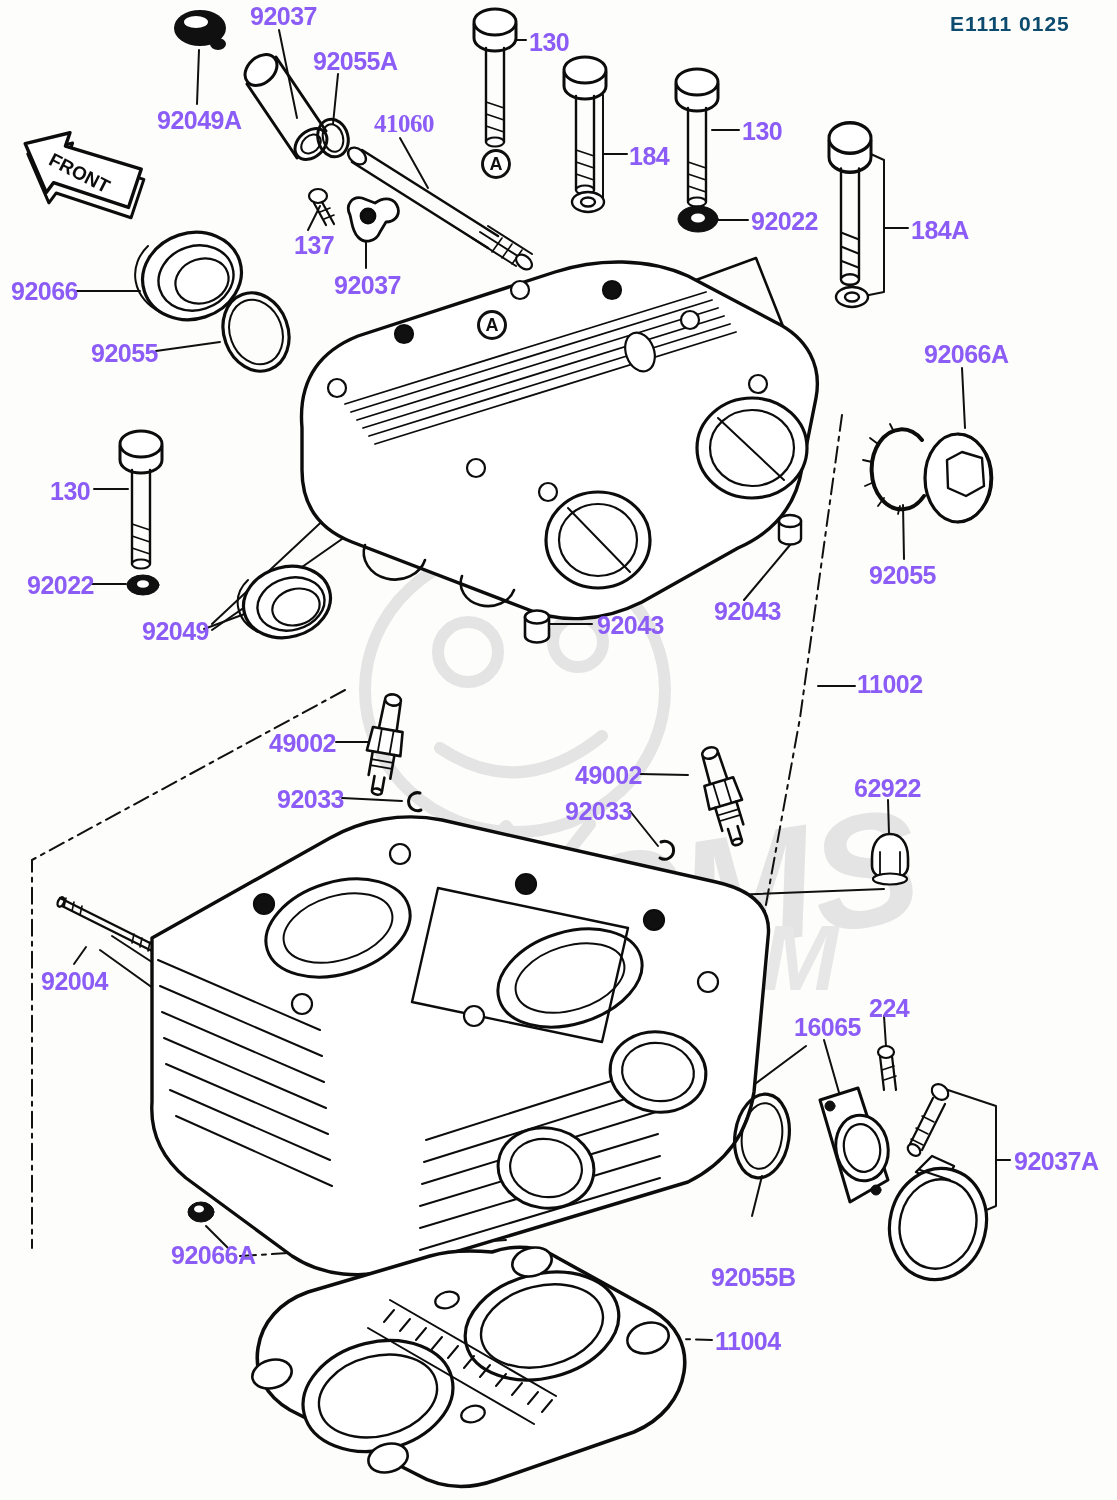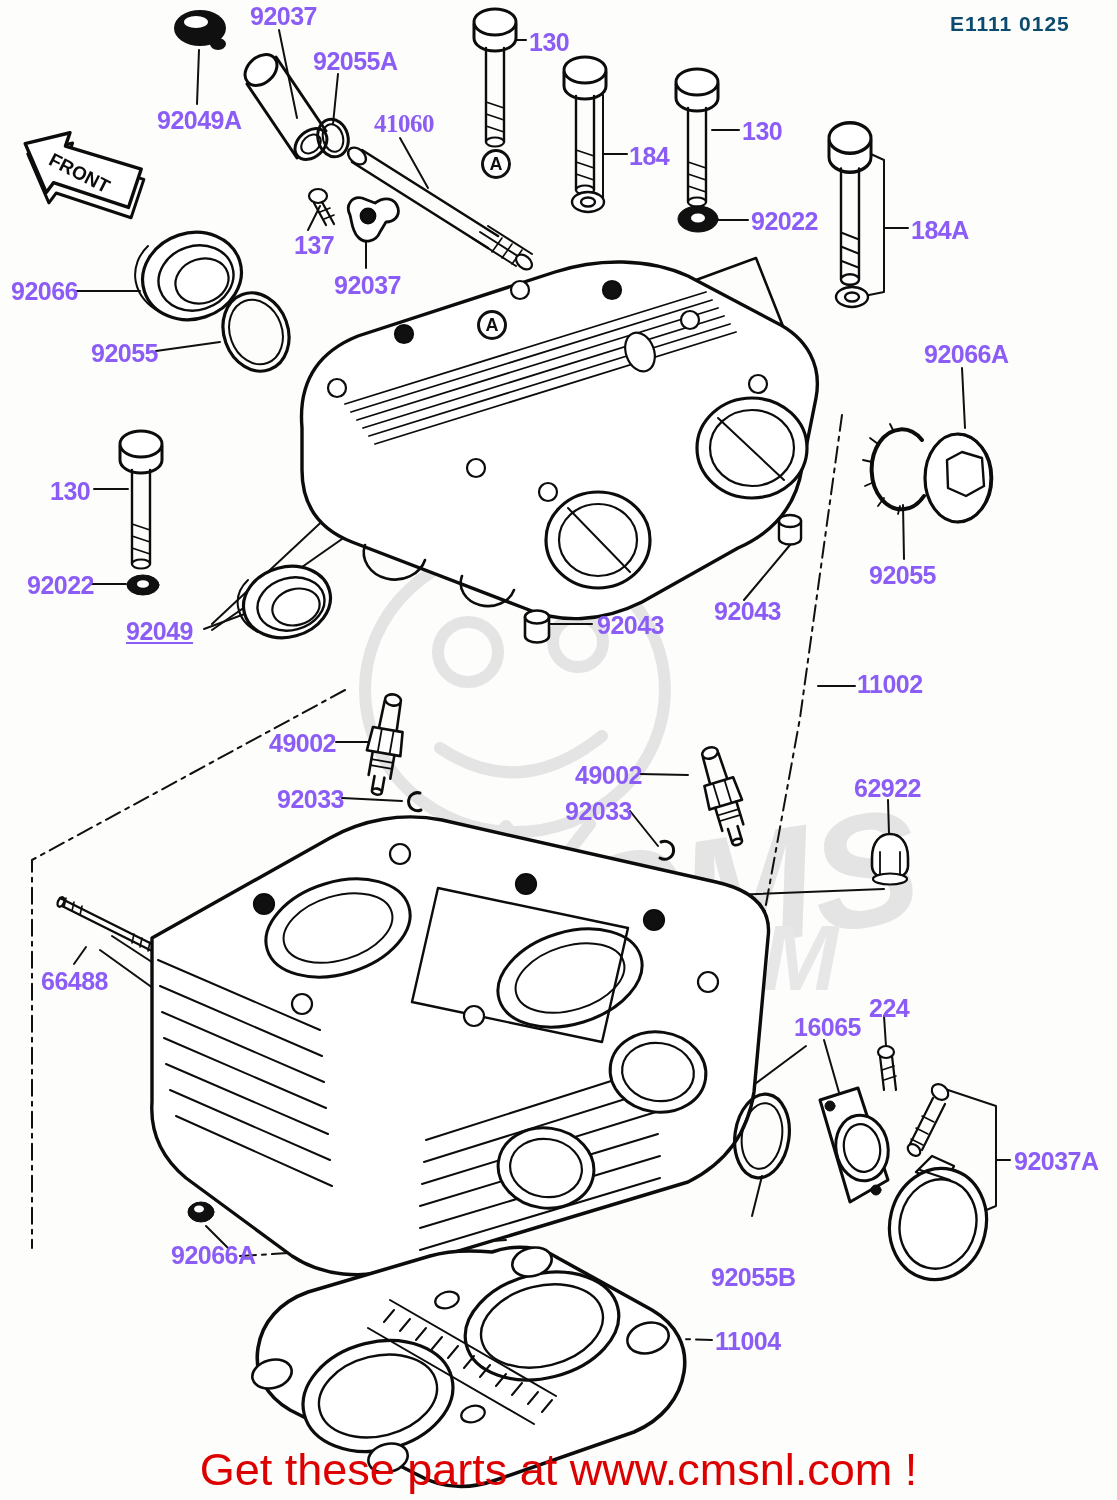--- a/index.html
+++ b/index.html
@@ -338,33 +338,32 @@
       <div class="plabel" style="left: 751px; top: 207px;">92022</div>
       <div class="plabel" style="left: 911px; top: 216px;">184A</div>
       <div class="plabel" style="left: 294px; top: 231px;">137</div>
       <div class="plabel" style="left: 334px; top: 271px;">92037</div>
       <div class="plabel" style="left: 11px; top: 277px;">92066</div>
       <div class="plabel" style="left: 91px; top: 339px;">92055</div>
       <div class="plabel" style="left: 924px; top: 340px;">92066A</div>
       <div class="plabel" style="left: 50px; top: 477px;">130</div>
       <div class="plabel" style="left: 869px; top: 561px;">92055</div>
       <div class="plabel" style="left: 27px; top: 571px;">92022</div>
-      <div class="plabel" style="left: 126px; top: 617px; text-decoration: underline;">92049</div>
+      <div class="plabel" style="left: 142px; top: 617px;">92049</div>
       <div class="plabel" style="left: 597px; top: 611px;">92043</div>
       <div class="plabel" style="left: 714px; top: 597px;">92043</div>
       <div class="plabel" style="left: 857px; top: 670px;">11002</div>
       <div class="plabel" style="left: 269px; top: 729px;">49002</div>
       <div class="plabel" style="left: 277px; top: 785px;">92033</div>
       <div class="plabel" style="left: 575px; top: 761px;">49002</div>
       <div class="plabel" style="left: 565px; top: 797px;">92033</div>
       <div class="plabel" style="left: 854px; top: 774px;">62922</div>
-      <div class="plabel" style="left: 41px; top: 967px;">66488</div>
+      <div class="plabel" style="left: 41px; top: 967px;">92004</div>
       <div class="plabel" style="left: 794px; top: 1013px;">16065</div>
       <div class="plabel" style="left: 869px; top: 994px;">224</div>
       <div class="plabel" style="left: 1014px; top: 1147px;">92037A</div>
       <div class="plabel" style="left: 711px; top: 1263px;">92055B</div>
       <div class="plabel" style="left: 171px; top: 1241px;">92066A</div>
       <div class="plabel" style="left: 715px; top: 1327px;">11004</div>
       <div class="refmark" style="left: 481px; top: 149px;">A</div>
       <div class="refmark" style="left: 477px; top: 310px;">A</div>
     </div>
-  <div id="footer-text" style="color: rgb(221, 0, 0);">Get these parts at www.cmsnl.com !</div>
 </div>
 
 </body></html>

